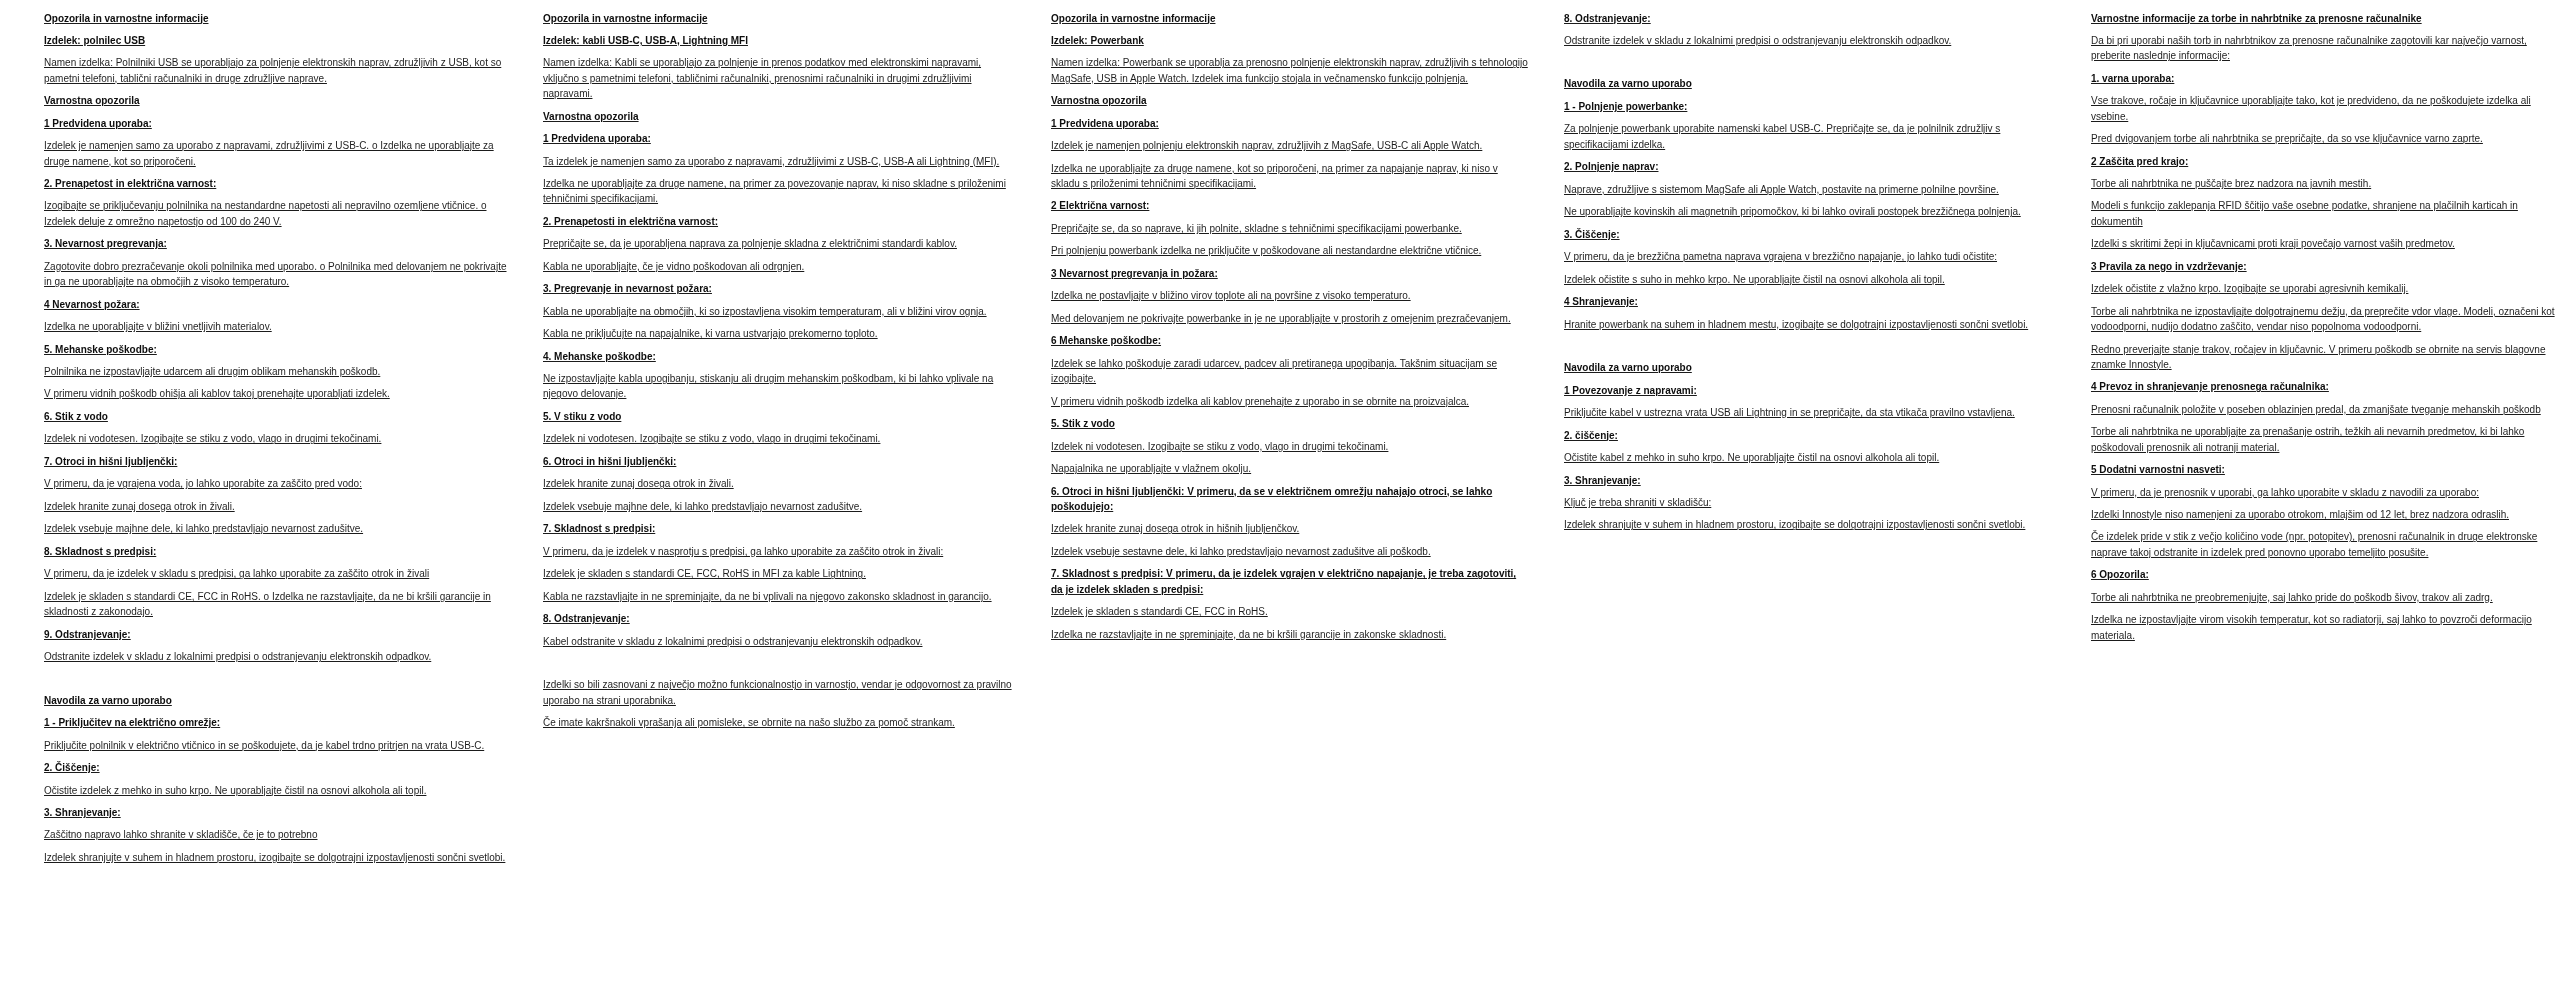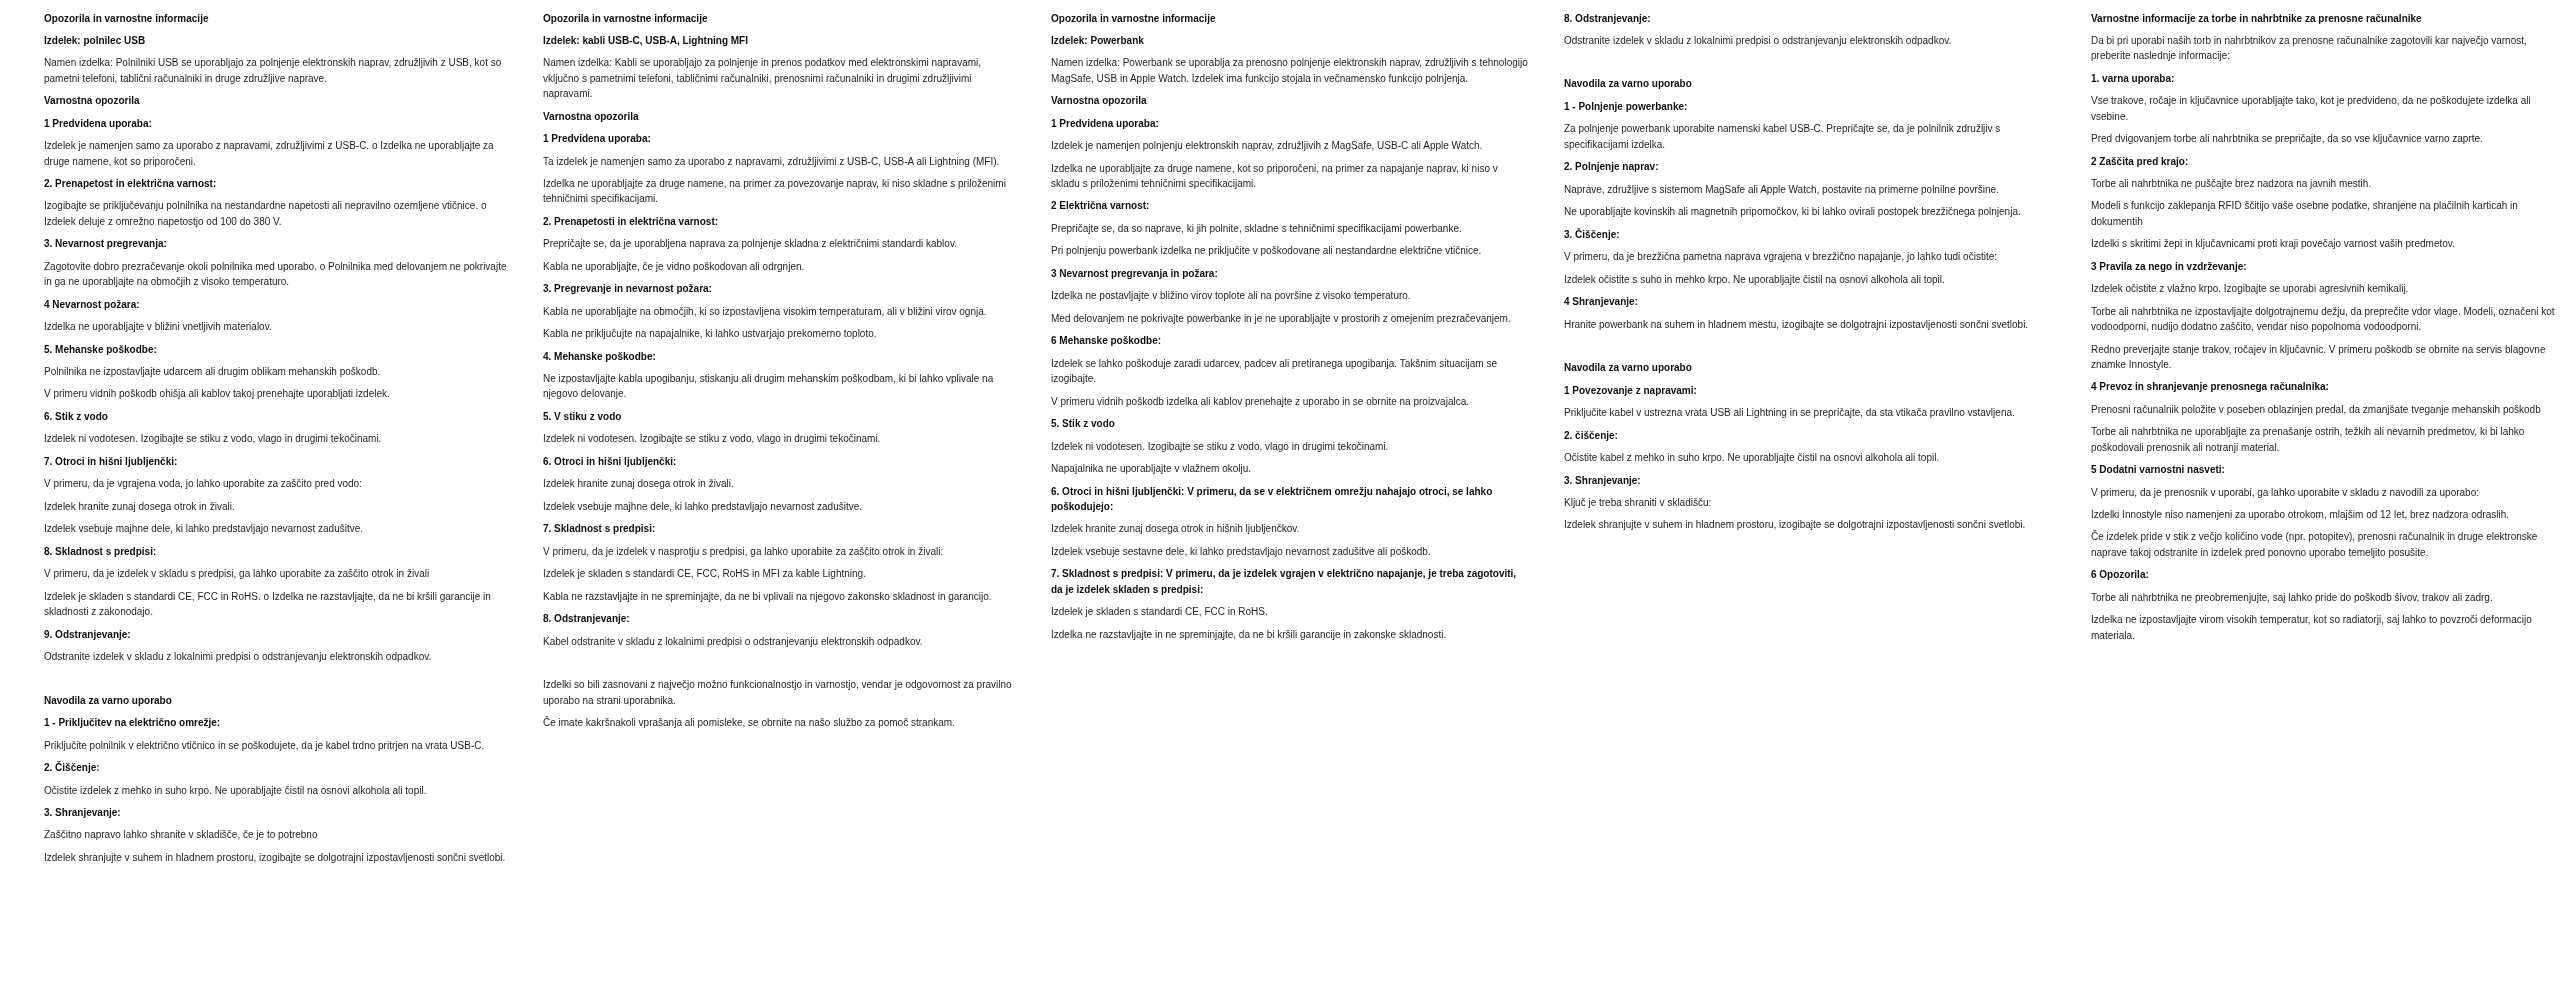--- a/index.html
+++ b/index.html
@@ -12,20 +12,21 @@
     width: 2576px;
     height: 1006px;
     background: #ffffff;
     font-family: "Liberation Sans", "DejaVu Sans", sans-serif;
     color: #1b1b1b;
     overflow: hidden;
   }
   .col {
     position: absolute;
     top: 10.5px;
+    text-decoration: underline;
   }
   .col .p, .col .h {
     font-size: 10px;
     line-height: 15.3px;
     margin: 0 0 7.2px 0;
     color: #1f1f1f;
     font-weight: 400;
   }
   .col .h {
     font-weight: 700;
@@ -45,21 +46,21 @@
 
 <div class="page">
   <div class="col" id="col-1">
       <div class="h">Opozorila in varnostne informacije</div>
       <div class="h">Izdelek: polnilec USB</div>
       <div class="p">Namen izdelka: Polnilniki USB se uporabljajo za polnjenje elektronskih naprav, združljivih z USB, kot so pametni telefoni, tablični računalniki in druge združljive naprave.</div>
       <div class="h">Varnostna opozorila</div>
       <div class="h">1 Predvidena uporaba:</div>
       <div class="p">Izdelek je namenjen samo za uporabo z napravami, združljivimi z USB-C. o Izdelka ne uporabljajte za druge namene, kot so priporočeni.</div>
       <div class="h">2. Prenapetost in električna varnost:</div>
-      <div class="p">Izogibajte se priključevanju polnilnika na nestandardne napetosti ali nepravilno ozemljene vtičnice. o Izdelek deluje z omrežno napetostjo od 100 do 380 V.</div>
+      <div class="p">Izogibajte se priključevanju polnilnika na nestandardne napetosti ali nepravilno ozemljene vtičnice. o Izdelek deluje z omrežno napetostjo od 100 do 240 V.</div>
       <div class="h">3. Nevarnost pregrevanja:</div>
       <div class="p">Zagotovite dobro prezračevanje okoli polnilnika med uporabo. o Polnilnika med delovanjem ne pokrivajte in ga ne uporabljajte na območjih z visoko temperaturo.</div>
       <div class="h">4 Nevarnost požara:</div>
       <div class="p">Izdelka ne uporabljajte v bližini vnetljivih materialov.</div>
       <div class="h">5. Mehanske poškodbe:</div>
       <div class="p">Polnilnika ne izpostavljajte udarcem ali drugim oblikam mehanskih poškodb.</div>
       <div class="p">V primeru vidnih poškodb ohišja ali kablov takoj prenehajte uporabljati izdelek.</div>
       <div class="h">6. Stik z vodo</div>
       <div class="p">Izdelek ni vodotesen. Izogibajte se stiku z vodo, vlago in drugimi tekočinami.</div>
       <div class="h">7. Otroci in hišni ljubljenčki:</div>
@@ -87,21 +88,21 @@
       <div class="p">Namen izdelka: Kabli se uporabljajo za polnjenje in prenos podatkov med elektronskimi napravami, vključno s pametnimi telefoni, tabličnimi računalniki, prenosnimi računalniki in drugimi združljivimi napravami.</div>
       <div class="h">Varnostna opozorila</div>
       <div class="h">1 Predvidena uporaba:</div>
       <div class="p">Ta izdelek je namenjen samo za uporabo z napravami, združljivimi z USB-C, USB-A ali Lightning (MFI).</div>
       <div class="p">Izdelka ne uporabljajte za druge namene, na primer za povezovanje naprav, ki niso skladne s priloženimi tehničnimi specifikacijami.</div>
       <div class="h">2. Prenapetosti in električna varnost:</div>
       <div class="p">Prepričajte se, da je uporabljena naprava za polnjenje skladna z električnimi standardi kablov.</div>
       <div class="p">Kabla ne uporabljajte, če je vidno poškodovan ali odrgnjen.</div>
       <div class="h">3. Pregrevanje in nevarnost požara:</div>
       <div class="p">Kabla ne uporabljajte na območjih, ki so izpostavljena visokim temperaturam, ali v bližini virov ognja.</div>
-      <div class="p">Kabla ne priključujte na napajalnike, ki lahko ustvarjajo prekomerno toploto.</div>
+      <div class="p">Kabla ne priključujte na napajalnike, ki varna ustvarjajo prekomerno toploto.</div>
       <div class="h">4. Mehanske poškodbe:</div>
       <div class="p">Ne izpostavljajte kabla upogibanju, stiskanju ali drugim mehanskim poškodbam, ki bi lahko vplivale na njegovo delovanje.</div>
       <div class="h">5. V stiku z vodo</div>
       <div class="p">Izdelek ni vodotesen. Izogibajte se stiku z vodo, vlago in drugimi tekočinami.</div>
       <div class="h">6. Otroci in hišni ljubljenčki:</div>
       <div class="p">Izdelek hranite zunaj dosega otrok in živali.</div>
       <div class="p">Izdelek vsebuje majhne dele, ki lahko predstavljajo nevarnost zadušitve.</div>
       <div class="h">7. Skladnost s predpisi:</div>
       <div class="p">V primeru, da je izdelek v nasprotju s predpisi, ga lahko uporabite za zaščito otrok in živali:</div>
       <div class="p">Izdelek je skladen s standardi CE, FCC, RoHS in MFI za kable Lightning.</div>

